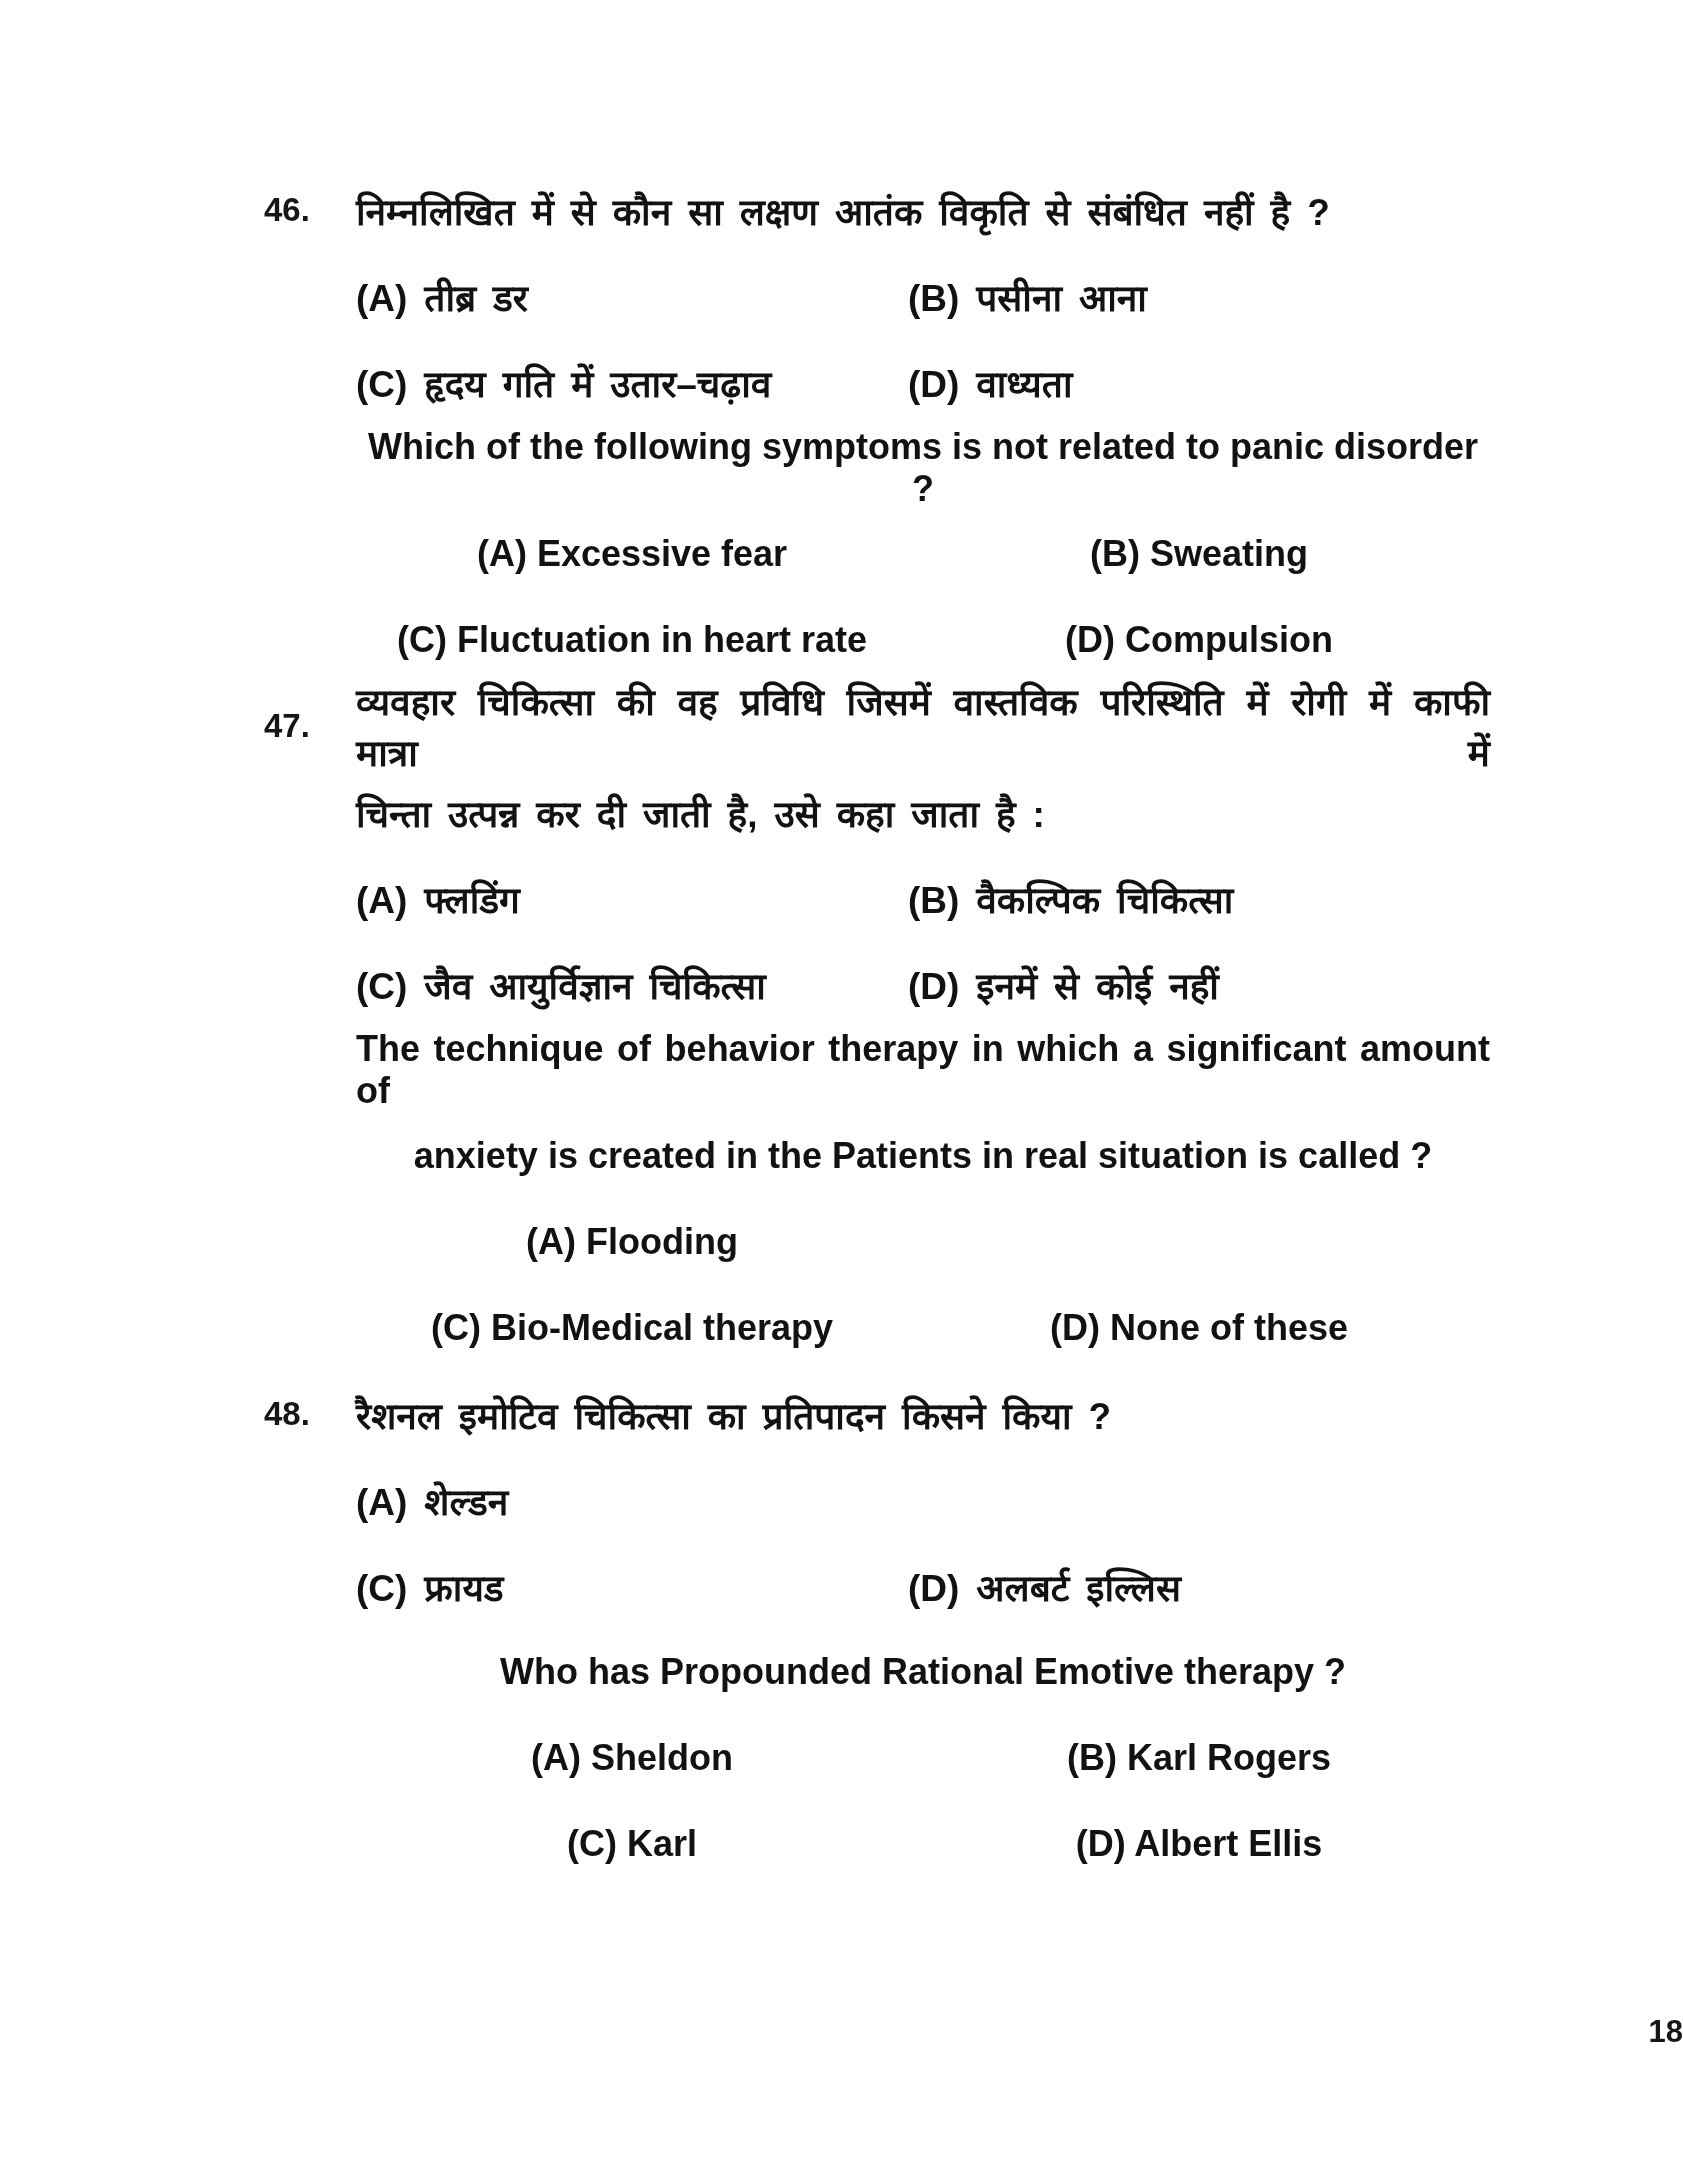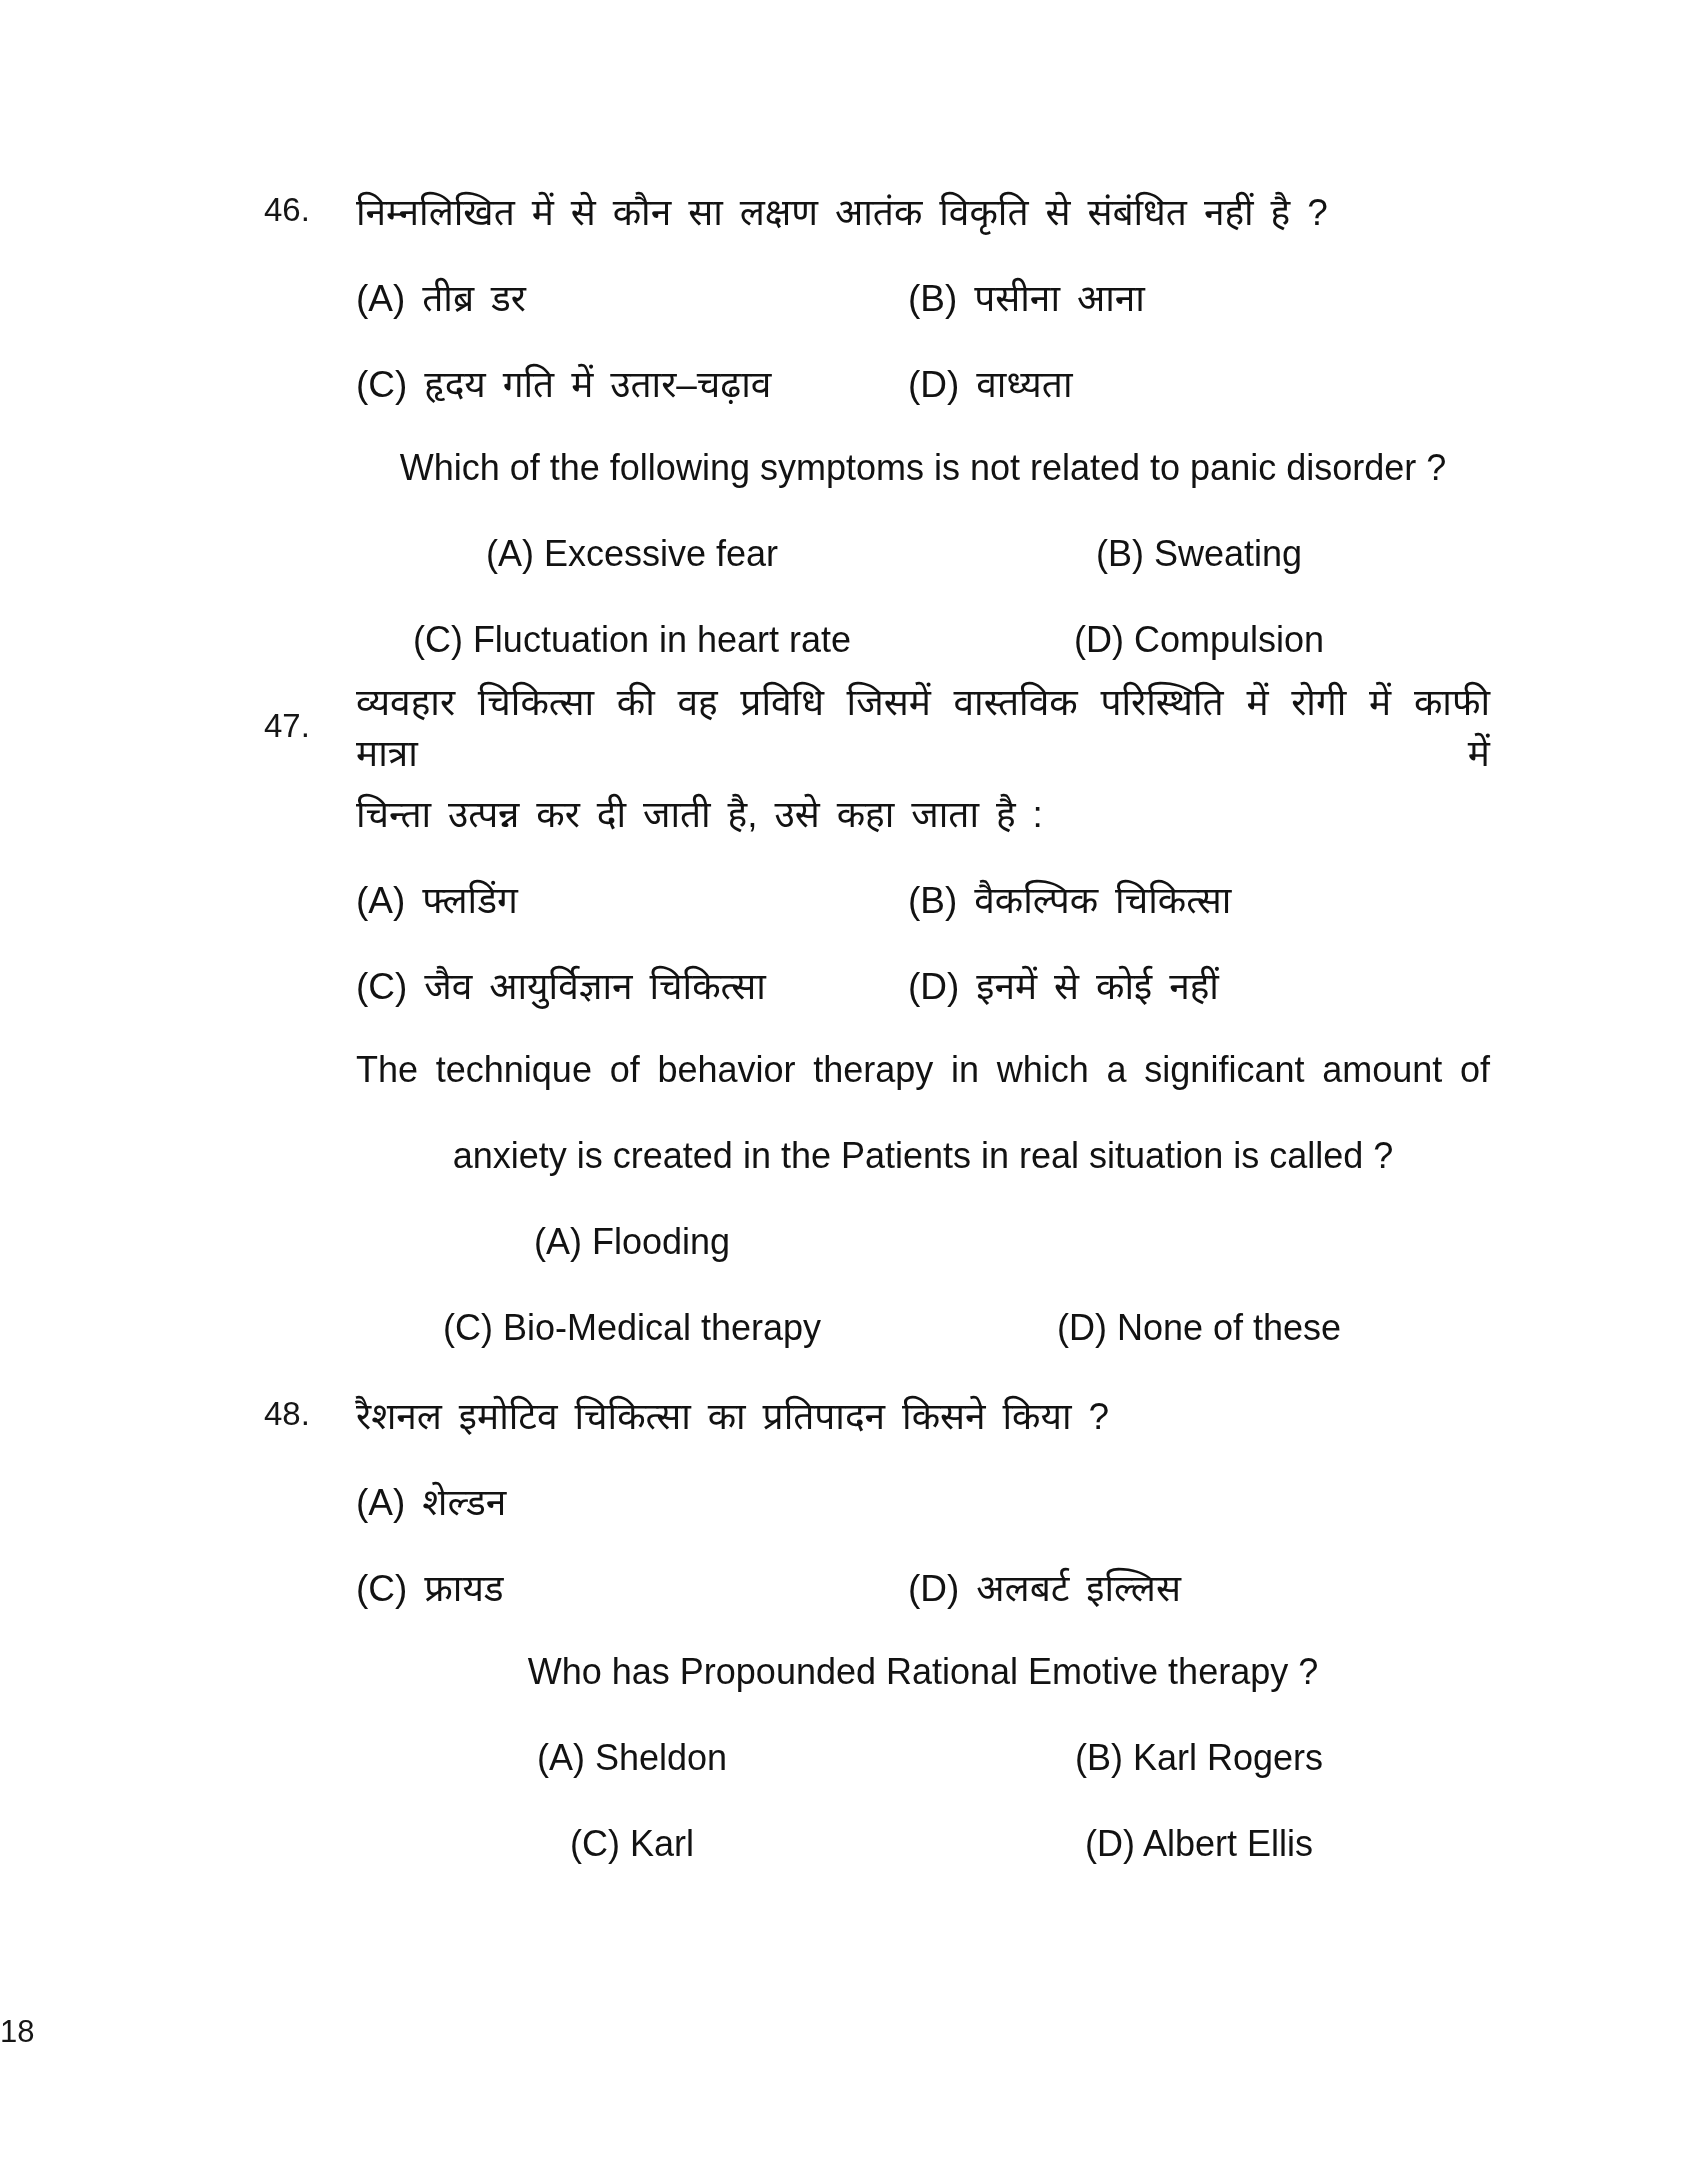--- a/index.html
+++ b/index.html
@@ -8,20 +8,21 @@
     background: #ffffff;
   }
   .page {
     position: relative;
     width: 1683px;
     height: 2178px;
     background: #ffffff;
     color: #121212;
     font-family: "Liberation Sans", sans-serif;
     overflow: hidden;
+    font-weight: bold;
   }
   .content {
     position: absolute;
     left: 264px;
     top: 167px;
     width: 1226px;
   }
   .row {
     height: 86px;
     display: flex;
@@ -52,21 +53,21 @@
     flex: 0 0 552px;
   }
   .opt-b {
     flex: 1 1 auto;
   }
   .page-number {
     position: absolute;
     top: 2014px;
     left: 0;
     width: 1683px;
-    text-align: left;
+    text-align: right;
     font-size: 31px;
     color: #161616;
   }
 </style>
 </head>
 <body>
 
 <div class="page">
   <div class="content">
 

